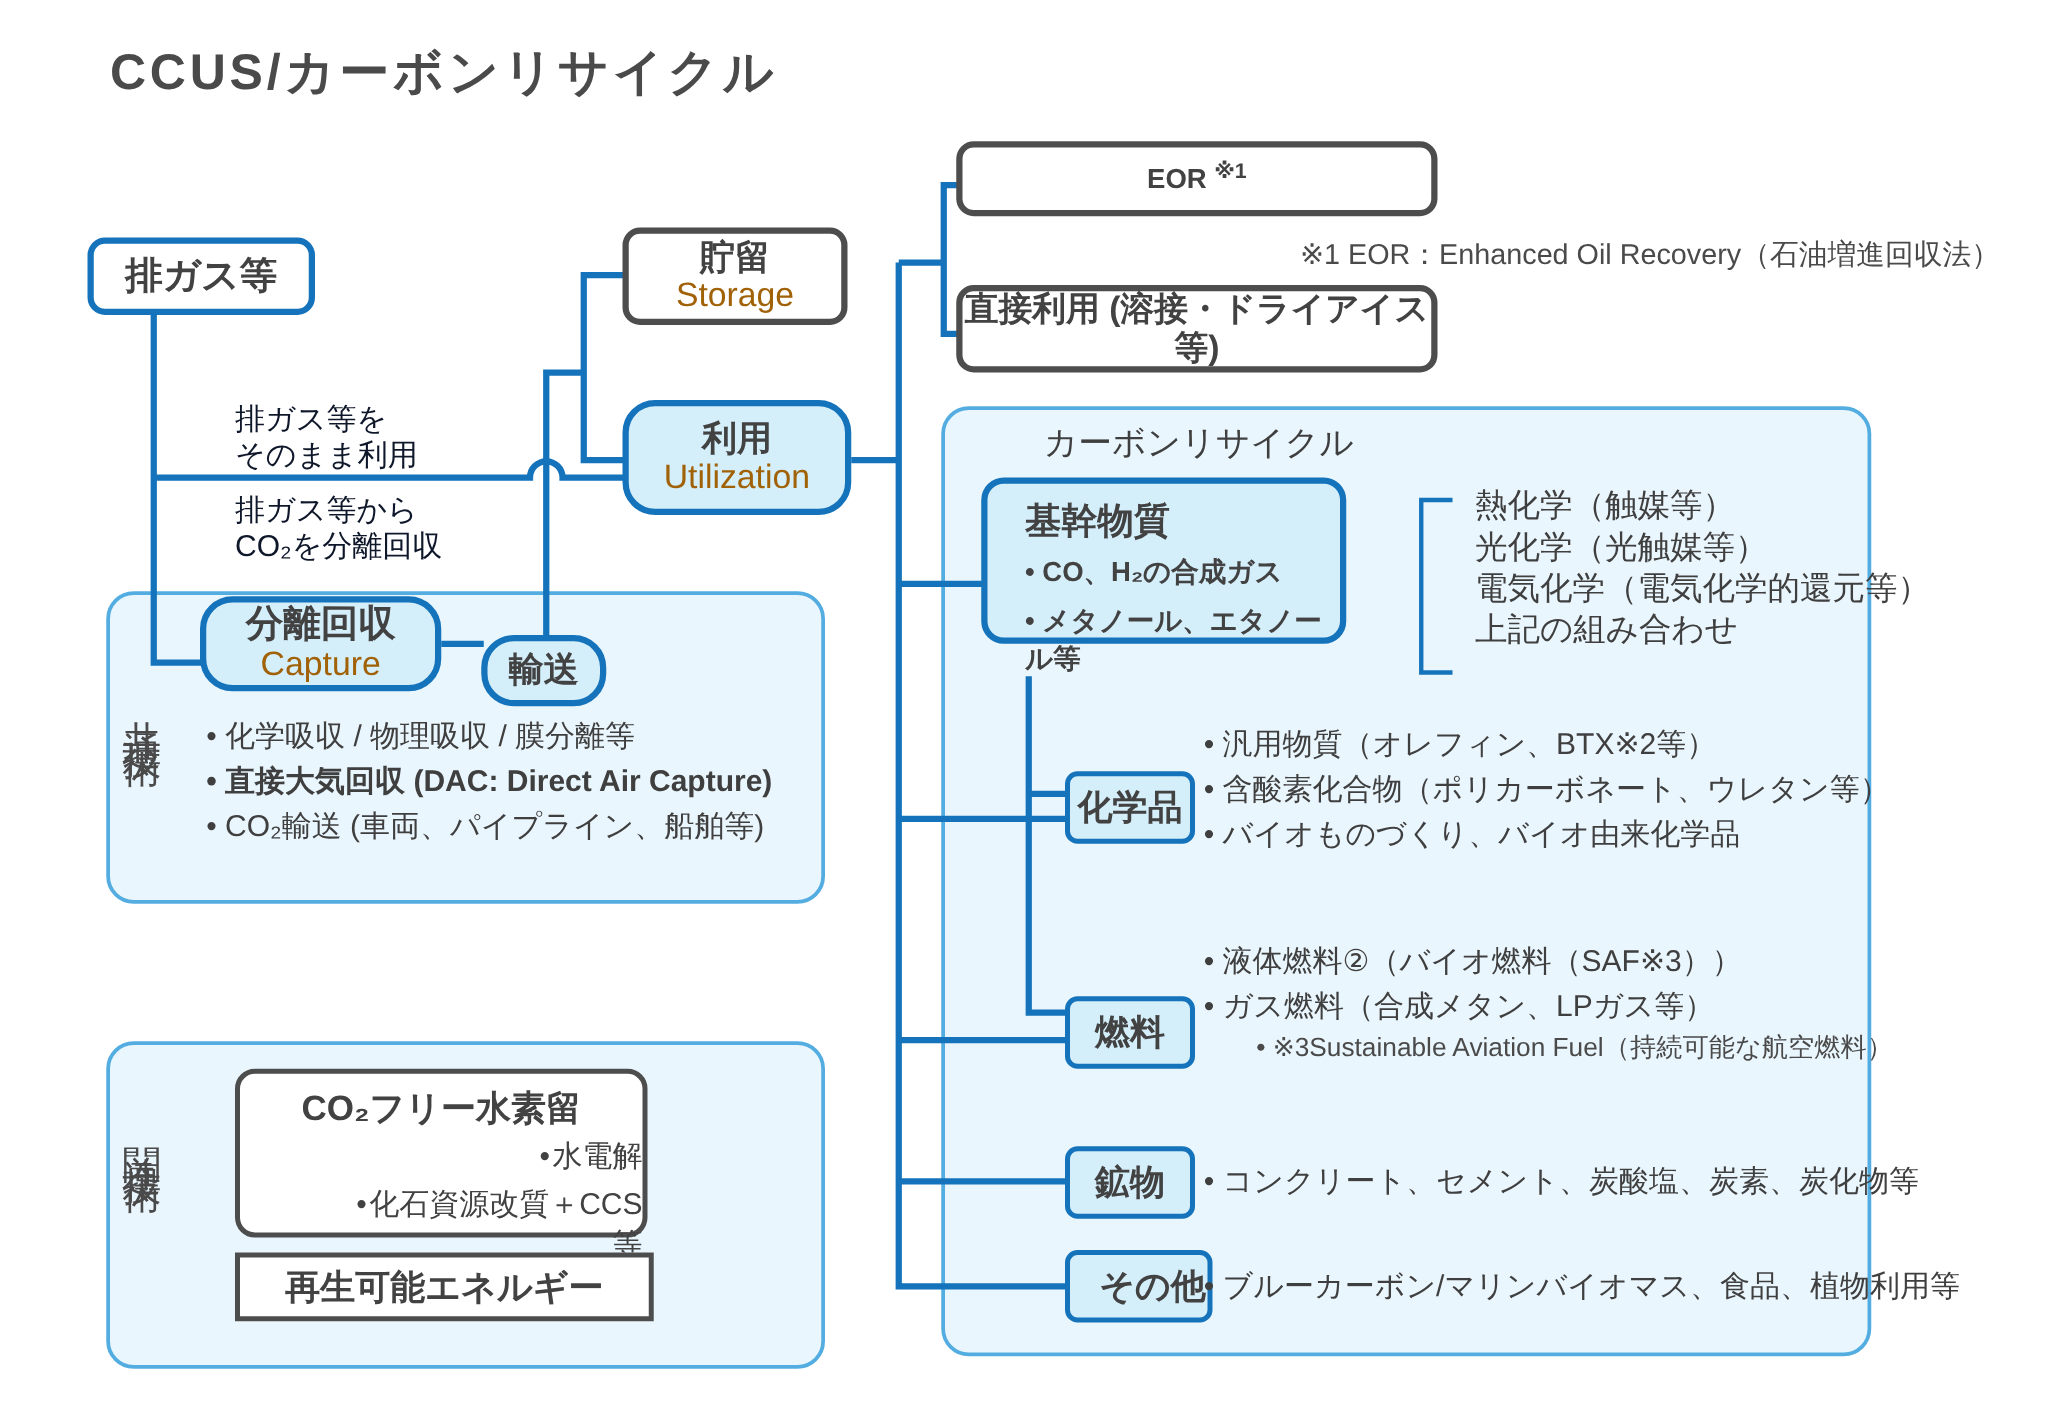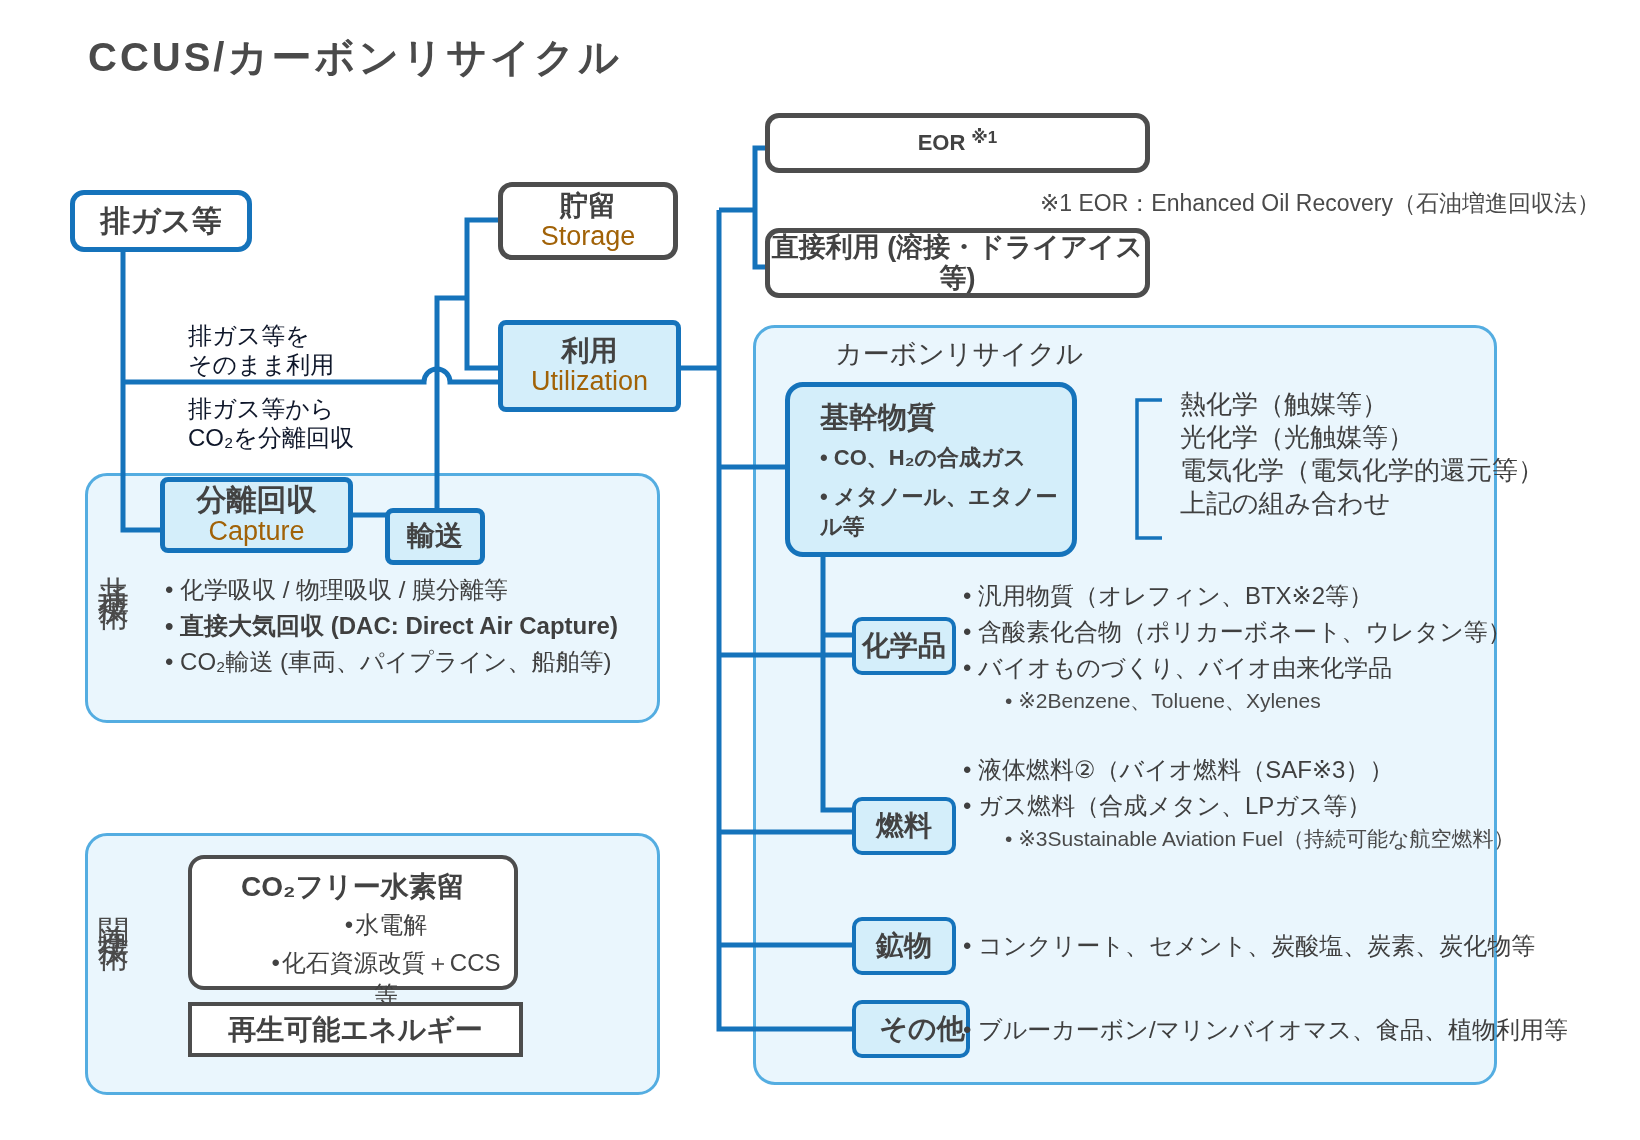--- a/index.html
+++ b/index.html
@@ -17,53 +17,53 @@
           color:#4a4a4a;line-height:1;}
   #lbl-common{left:98px;top:552px;}
   #lbl-related{left:98px;top:893px;}
   #lbl-recycle{left:835px;top:336px;font-size:27px;color:#3f3f3f;}
   
   svg.wires{left:0;top:0;width:1640px;height:1140px;pointer-events:none;}
   
   .box{box-sizing:border-box;display:flex;flex-direction:column;align-items:center;
        justify-content:center;text-align:center;background:#ffffff;}
   .blue{border:5px solid #1573BB;border-radius:14px;}
-  .bluefill{border:5px solid #1573BB;border-radius:8px;background:#D4EEFA;}
+  .bluefill{border:5px solid #1573BB;border-radius:26px;background:#D4EEFA;}
   .gray{border:5px solid #4D4D4D;border-radius:14px;}
   .jp{font-weight:bold;font-size:28px;color:#424242;line-height:1.15;}
   .en{font-size:27px;color:#a16207;line-height:1.1;}
   #b-exhaust{left:70px;top:190px;width:182px;height:62px;}
   #b-exhaust .jp{font-size:30px;}
   #b-storage{left:498px;top:182px;width:180px;height:78px;}
   #b-util{left:498px;top:320px;width:183px;height:92px;}
   #b-eor{left:765px;top:113px;width:385px;height:60px;flex-direction:row;align-items:center;}
   #b-eor .jp{font-size:22px;}
   #b-eor sup{font-size:17px;font-weight:bold;margin-left:6px;transform:translateY(-6px);color:#424242;}
   #b-direct{left:765px;top:228px;width:385px;height:70px;}
   #b-direct .jp{font-size:27px;}
   #b-capture{left:160px;top:477px;width:193px;height:76px;}
   #b-capture .jp{font-size:30px;}
   #b-transport{left:385px;top:508px;width:100px;height:57px;}
-  #b-base{left:785px;top:382px;width:292px;height:175px;border:5px solid #1573BB;
+  #b-base{left:785px;top:382px;width:292px;height:133px;border:5px solid #1573BB;
           border-radius:18px;background:#D4EEFA;box-sizing:border-box;padding:14px 0 0 30px;}
   #b-base .jp{font-size:29px;text-align:left;}
   .basebul{font-size:22px;font-weight:bold;color:#424242;margin-top:9px;text-align:left;}
   .basebul::before{content:"• ";}
   .cat{box-sizing:border-box;display:flex;align-items:center;justify-content:center;
        border:4px solid #1573BB;border-radius:10px;background:#D4EEFA;
        font-weight:bold;font-size:28px;color:#424242;}
   #b-chem{left:852px;top:617px;width:104px;height:58px;}
   #b-fuel{left:852px;top:797px;width:104px;height:58px;}
   #b-mineral{left:852px;top:917px;width:104px;height:58px;}
   #b-other{left:852px;top:1000px;width:118px;height:58px;padding-left:22px;}
   
   #b-h2{left:188px;top:855px;width:330px;height:135px;border:4px solid #4D4D4D;border-radius:16px;
         background:#fff;box-sizing:border-box;padding:12px 0 0 0;}
   #b-h2 .jp{font-size:28px;text-align:center;}
-  #b-h2 .hb{font-size:24px;color:#424242;margin:6px 0 0 66px;text-align:center;}
+  #b-h2 .hb{font-size:24px;color:#424242;margin:6px 0 0 66px;text-align:right;}
   #b-h2 .hb::before{content:"•";margin-right:2px;}
   #b-renew{left:188px;top:1002px;width:335px;height:55px;border:4px solid #4D4D4D;background:#fff;
            box-sizing:border-box;display:flex;align-items:center;justify-content:center;
            font-size:28px;font-weight:bold;color:#424242;}
   
   .edge{font-size:24px;color:#0f172a;line-height:1.2;}
   #t-asis{left:188px;top:322px;}
   #t-sep{left:188px;top:395px;}
   #t-eornote{left:1040px;top:188px;font-size:23px;color:#4a4a4a;}
   .bullets{font-size:24px;color:#3f3f3f;line-height:36px;}
@@ -182,21 +182,20 @@
 
   <div class="abs cat" id="b-chem">化学品</div>
   <div class="abs cat" id="b-fuel">燃料</div>
   <div class="abs cat" id="b-mineral">鉱物</div>
   <div class="abs cat" id="b-other">その他</div>
 
   <div class="abs bullets" id="t-chemb">
     <div>汎用物質（オレフィン、BTX※2等）</div>
     <div>含酸素化合物（ポリカーボネート、ウレタン等）</div>
     <div>バイオものづくり、バイオ由来化学品</div>
-    <div class="note">※2Benzene、Toluene、Xylenes</div>
   </div>
   <div class="abs bullets" id="t-fuelb">
     <div>液体燃料②（バイオ燃料（SAF※3））</div>
     <div>ガス燃料（合成メタン、LPガス等）</div>
     <div class="note">※3Sustainable Aviation Fuel（持続可能な航空燃料）</div>
   </div>
   <div class="abs bullets" id="t-mineralb">
     <div>コンクリート、セメント、炭酸塩、炭素、炭化物等</div>
   </div>
   <div class="abs bullets" id="t-otherb">

